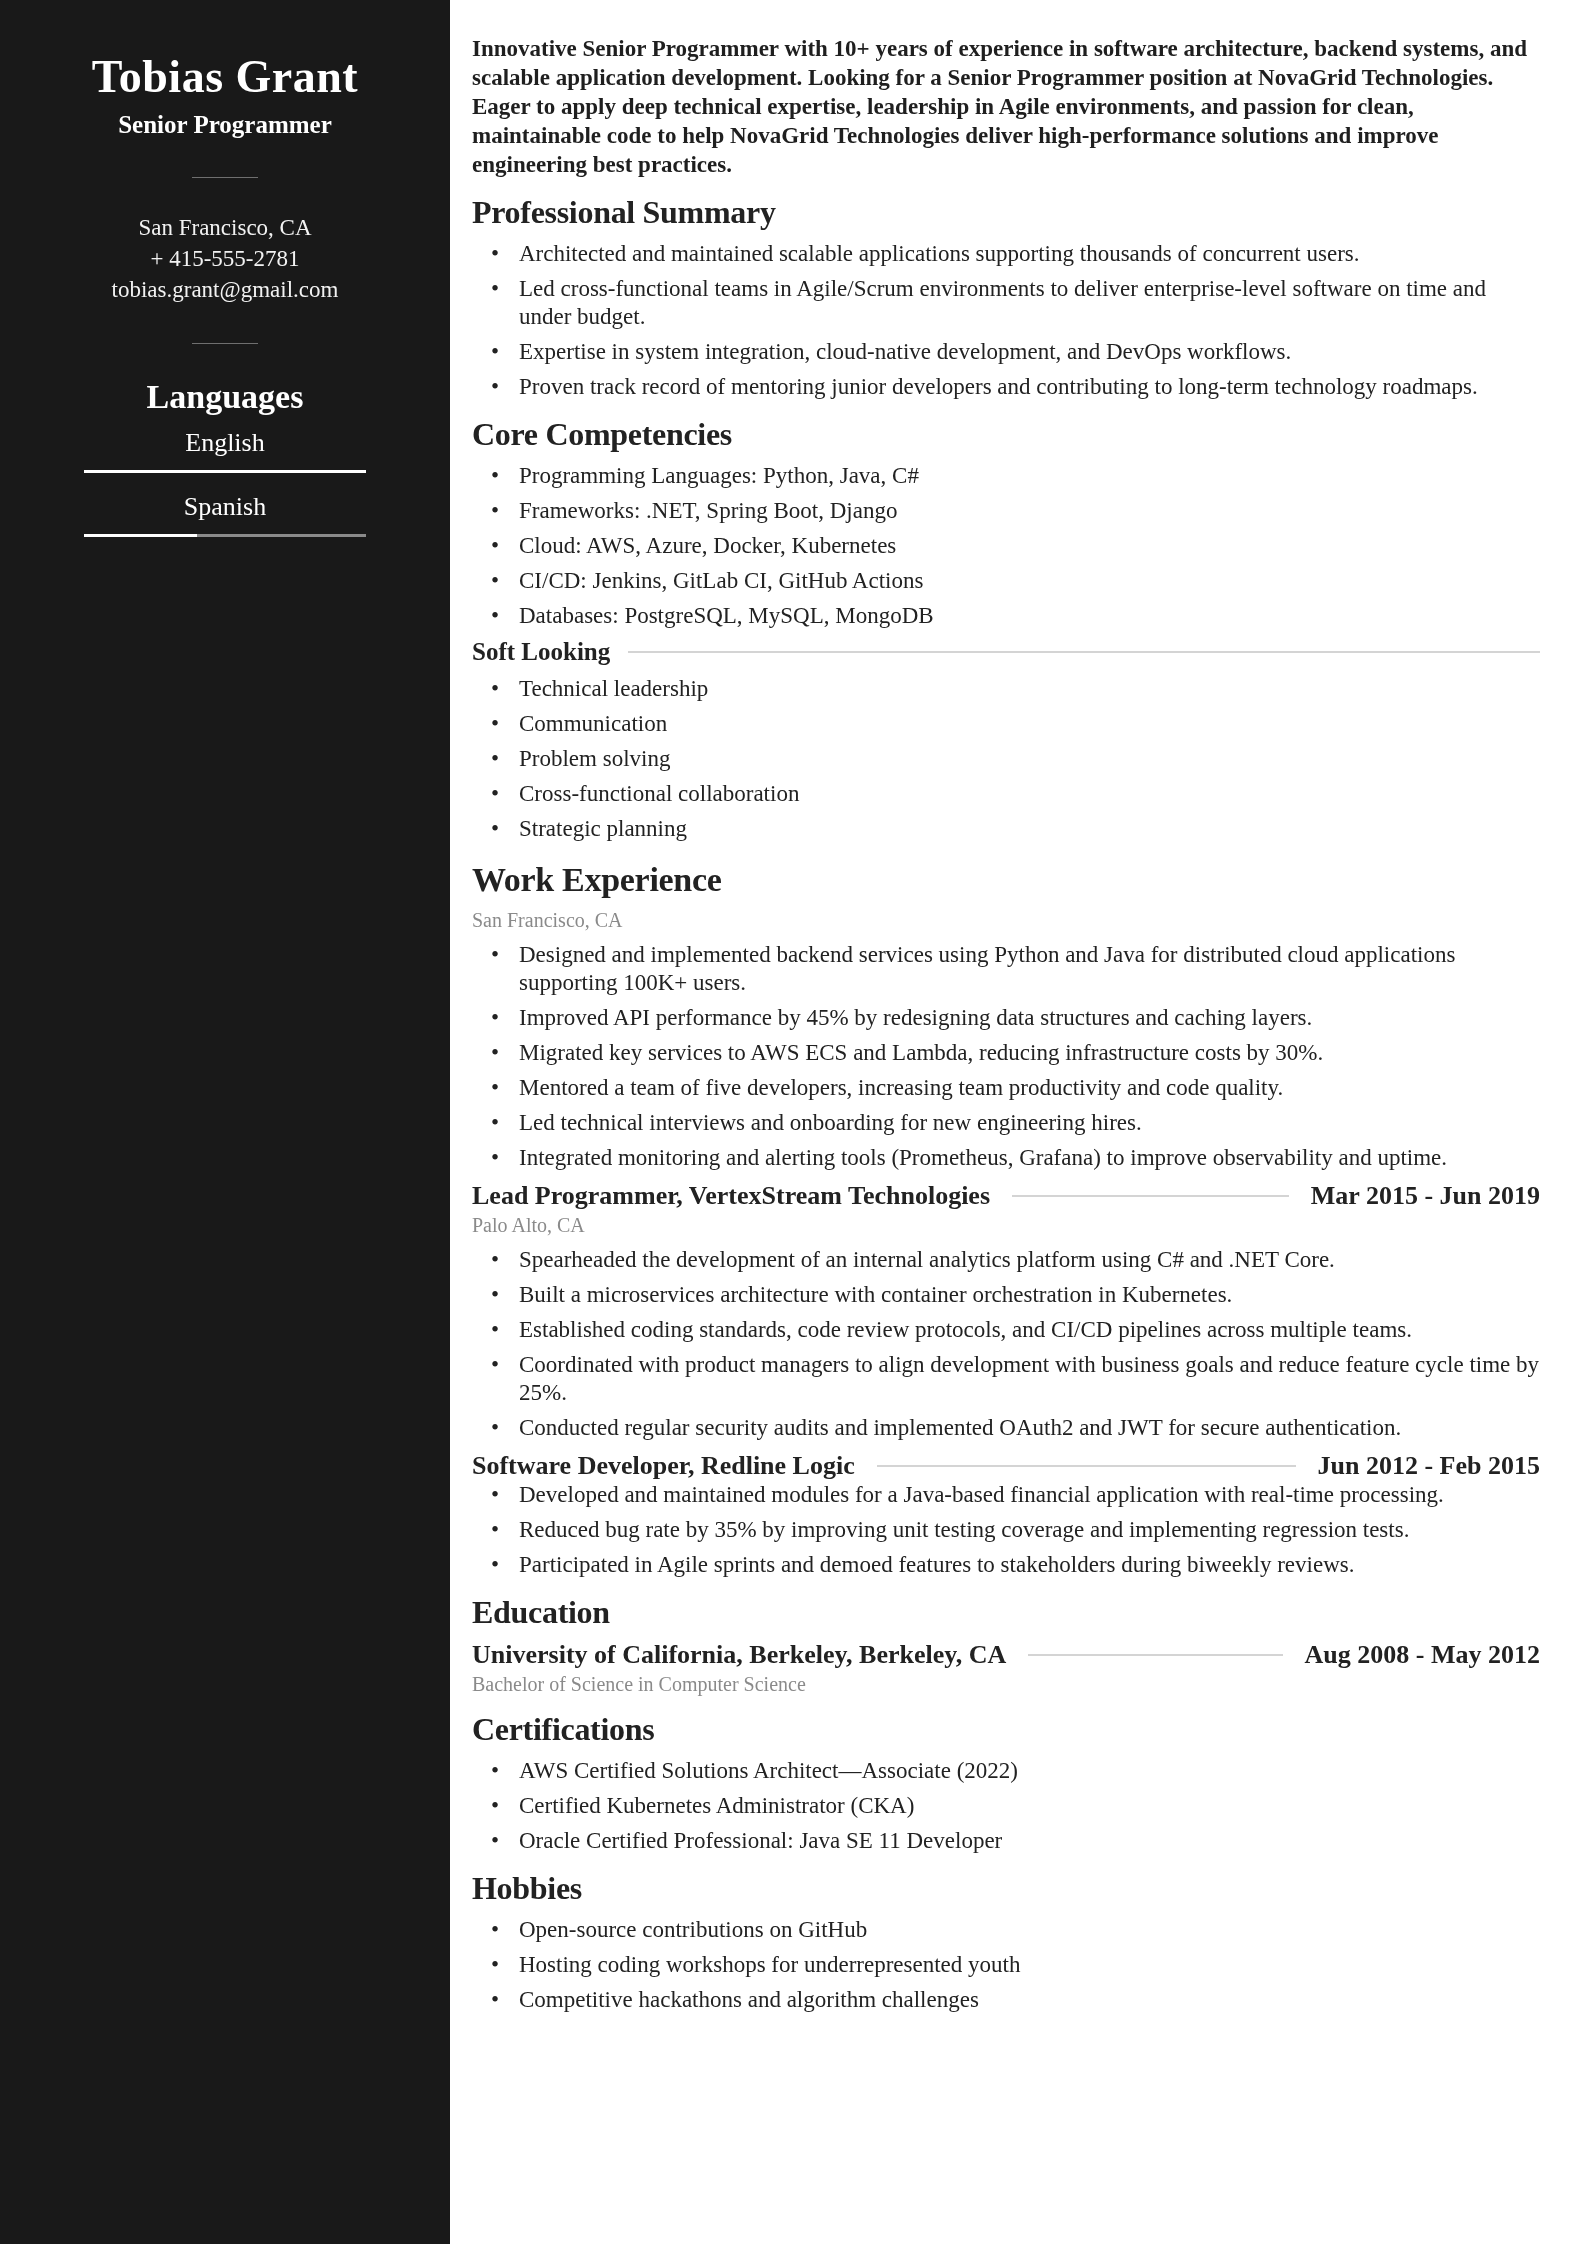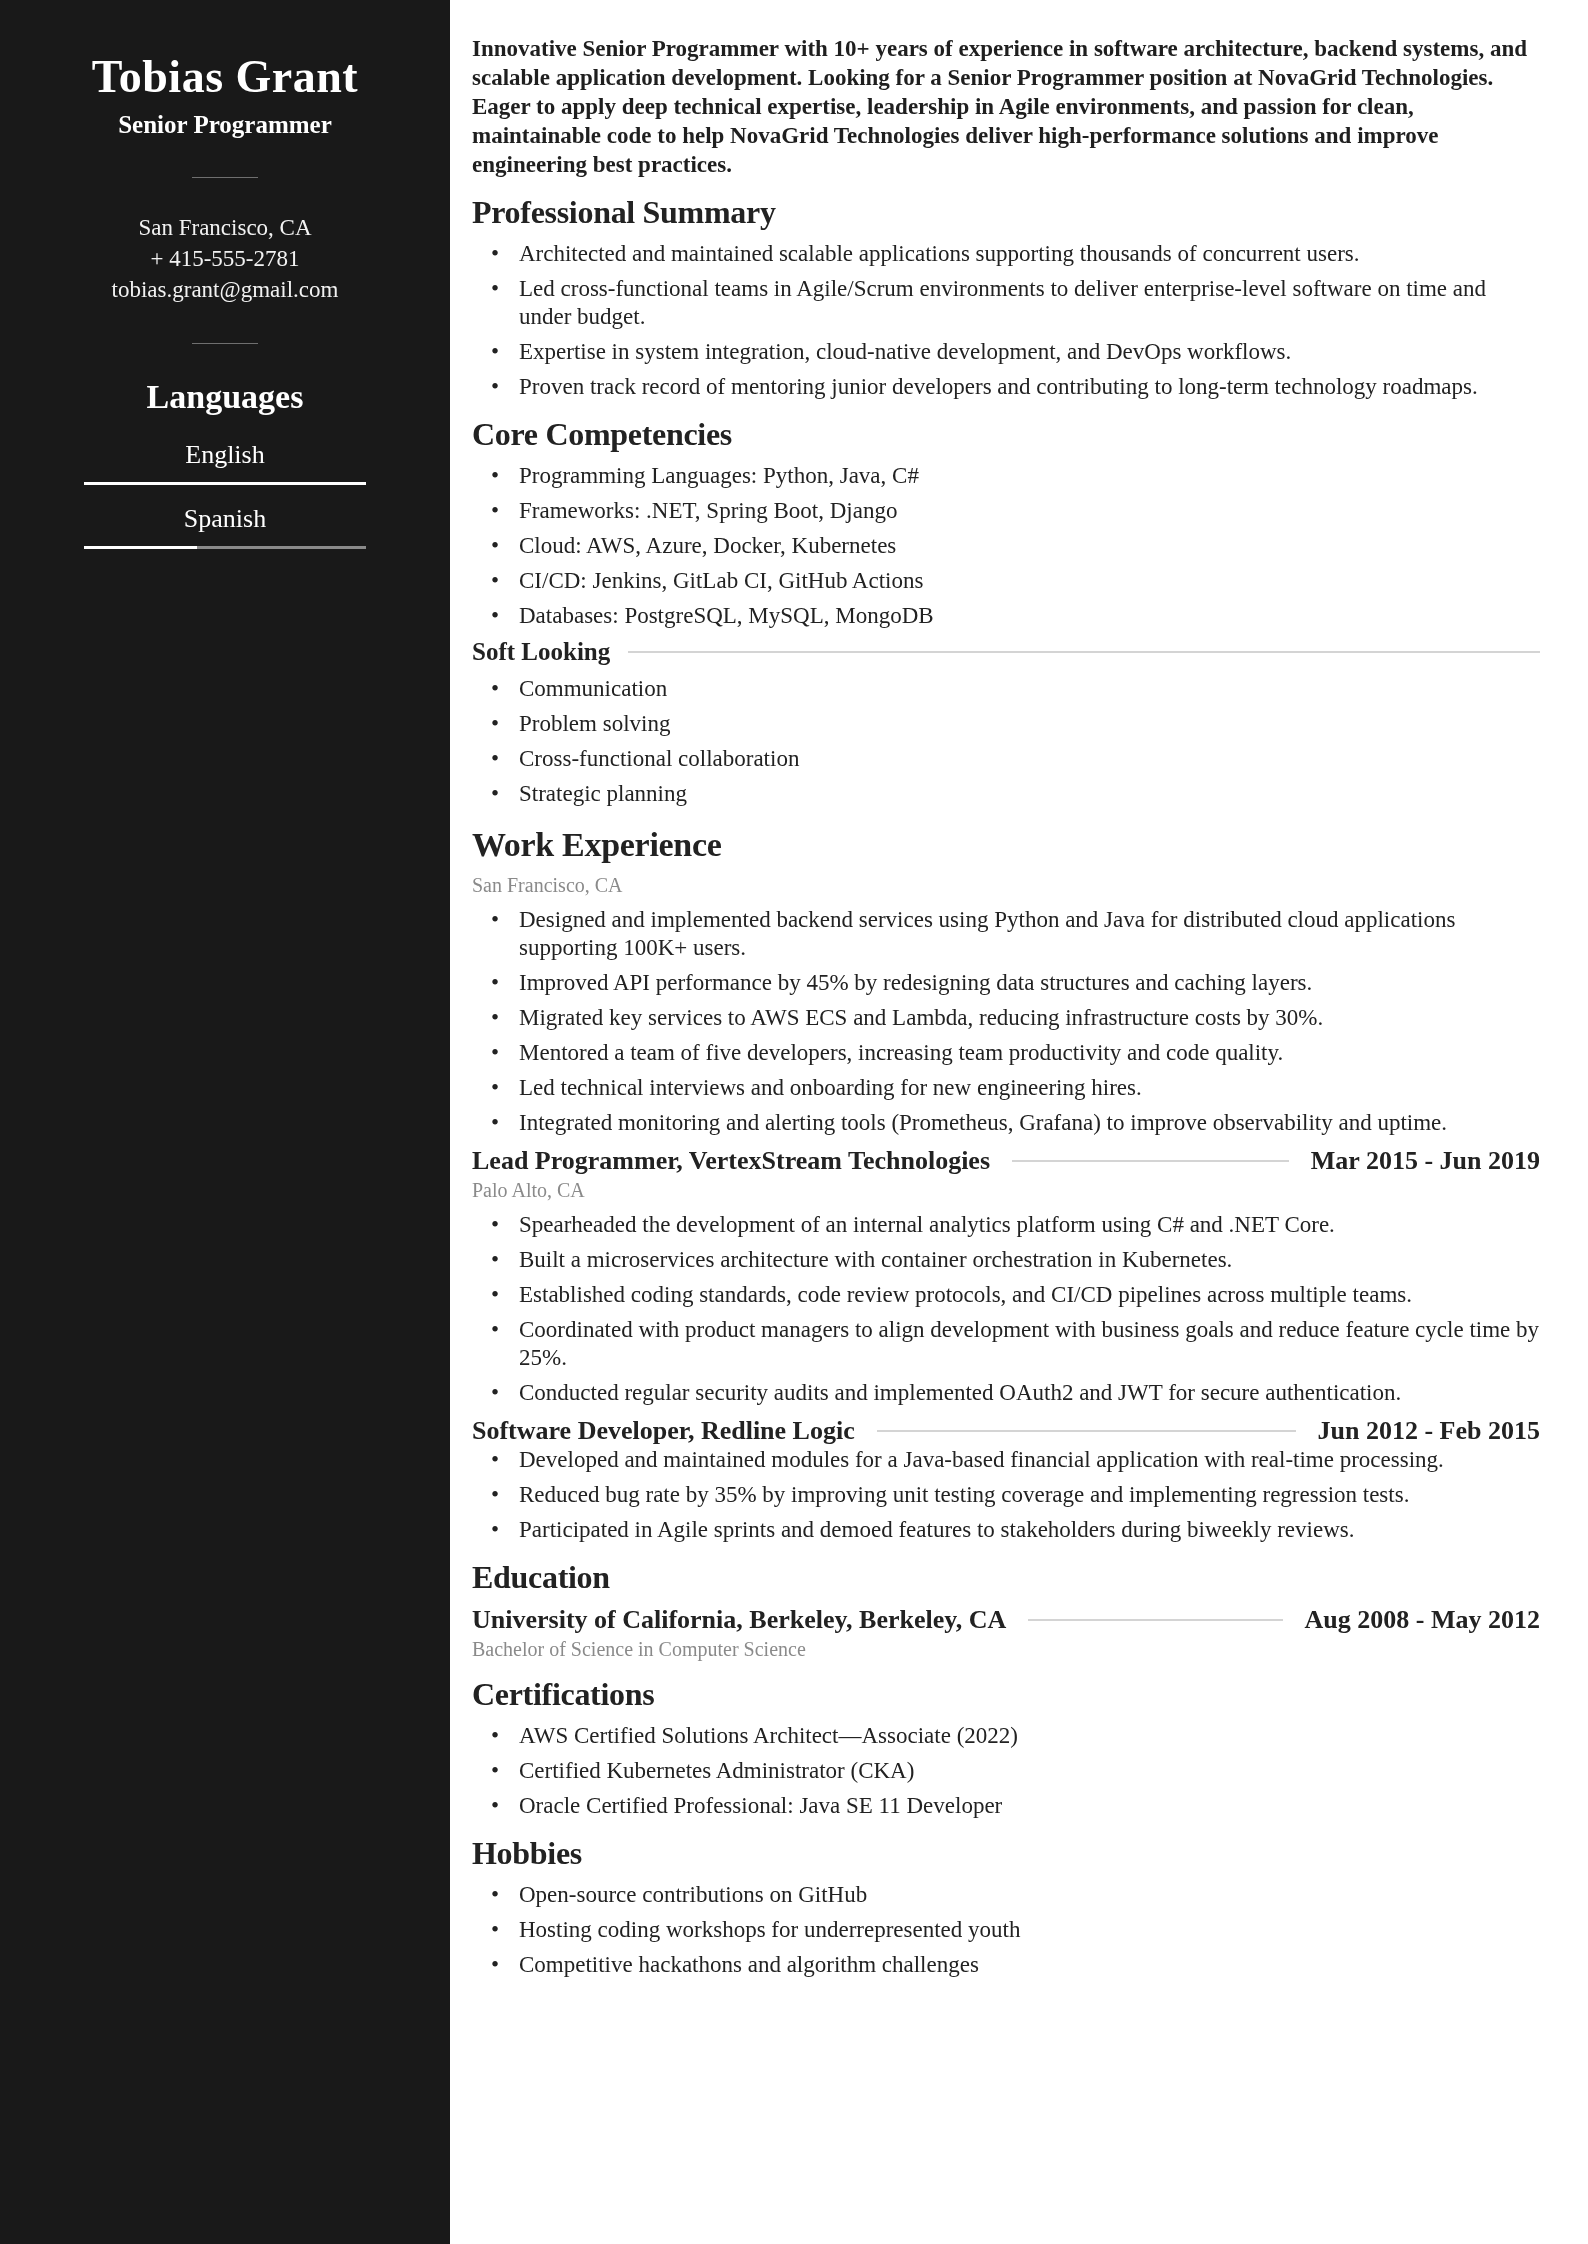--- a/index.html
+++ b/index.html
@@ -43,21 +43,21 @@
     margin: 38px auto 34px auto;
   }
   .contact-line {
     font-size: 23px;
     line-height: 31px;
     color: #f2f2f2;
   }
   .languages-heading {
     font-size: 34px;
     font-weight: bold;
-    margin-bottom: 24px;
+    margin-bottom: 12px;
   }
   .lang-name {
     font-size: 26px;
     margin-bottom: 12px;
   }
   .lang-bar {
     width: 282px;
     height: 3px;
     background: #8a8a8a;
     margin: 0 auto 19px auto;
@@ -207,20 +207,21 @@
         <li>Cloud: AWS, Azure, Docker, Kubernetes</li>
         <li>CI/CD: Jenkins, GitLab CI, GitHub Actions</li>
         <li>Databases: PostgreSQL, MySQL, MongoDB</li>
       </ul>
 
       <div class="subhead">
         <span class="subhead-label">Soft Looking</span>
         <span class="subhead-rule"></span>
       </div>
       <ul class="bullets">
+        <li>Technical leadership</li>
         <li>Communication</li>
         <li>Problem solving</li>
         <li>Cross-functional collaboration</li>
         <li>Strategic planning</li>
       </ul>
     </section>
 
     <section>
       <h2 class="section-heading we-heading">Work Experience</h2>
 

